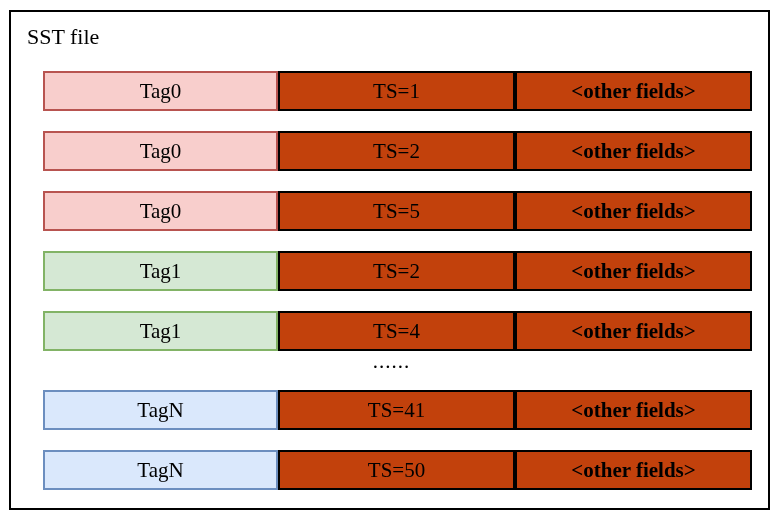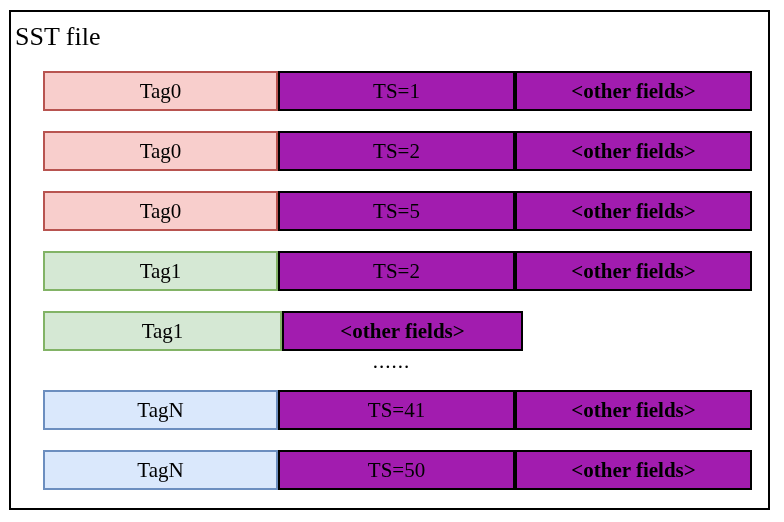--- a/index.html
+++ b/index.html
@@ -20,23 +20,23 @@
     left: 9px;
     top: 10px;
     width: 761px;
     height: 500px;
     border: 2px solid #000000;
     box-sizing: border-box;
     background: #ffffff;
   }
   .diagram-title {
     position: absolute;
-    left: 4px;
+    left: 16px;
     top: 13px;
-    font-size: 26px;
+    font-size: 22px;
     line-height: 23px;
     white-space: nowrap;
   }
   .rows {
     position: absolute;
     left: 20px;
     top: 59px;
     width: 721px;
   }
   .row {
@@ -44,21 +44,21 @@
     height: 40px;
     margin-bottom: 20px;
   }
   .cell {
     box-sizing: border-box;
     height: 40px;
     line-height: 36px;
     text-align: center;
     font-size: 21px;
     border: 2px solid #000000;
-    background: #a21caf;
+    background: #c2410c;
     overflow: hidden;
     white-space: nowrap;
   }
   .cell.tag   { width: 239px; margin-left: 12px; }
   .cell.ts    { width: 241px; }
   .cell.other { width: 241px; font-weight: bold; }
   .ellipsis-row {
     height: 39px;
     margin-top: -20px;
     margin-bottom: 0;
@@ -95,20 +95,21 @@
   </div>
 
   <div class="row">
     <div class="cell tag" style="background: rgb(213, 232, 212); border-color: rgb(130, 179, 102);">Tag1</div>
     <div class="cell ts">TS=2</div>
     <div class="cell other">&lt;other fields&gt;</div>
   </div>
 
   <div class="row">
     <div class="cell tag" style="background: rgb(213, 232, 212); border-color: rgb(130, 179, 102);">Tag1</div>
+    <div class="cell ts">TS=4</div>
     <div class="cell other">&lt;other fields&gt;</div>
   </div>
 
   <div class="ellipsis-row">......</div>
 
   <div class="row">
     <div class="cell tag" style="background: rgb(218, 232, 252); border-color: rgb(108, 142, 191);">TagN</div>
     <div class="cell ts">TS=41</div>
     <div class="cell other">&lt;other fields&gt;</div>
   </div>

